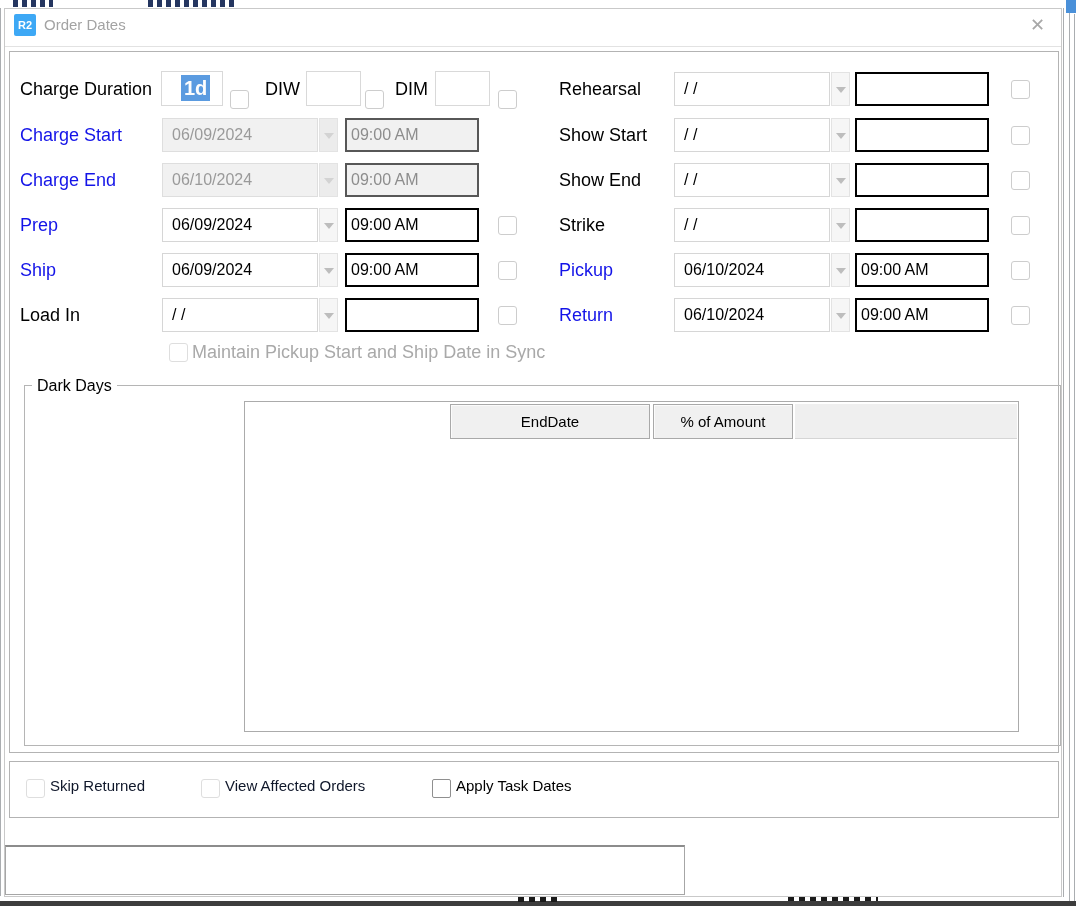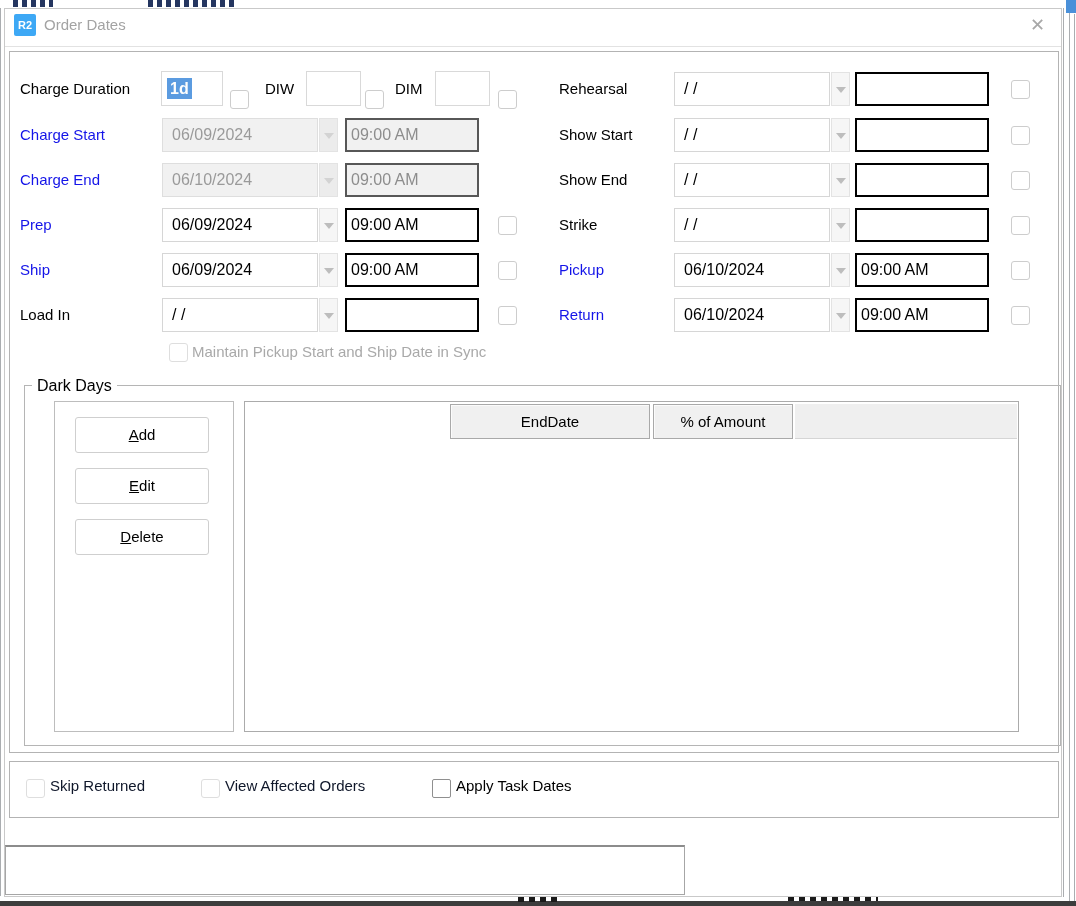--- a/index.html
+++ b/index.html
@@ -18,25 +18,25 @@
   .dialog { position:absolute; left:4px; top:8px; width:1058px; height:889px; background:#fff; border:1px solid #c9c9c9; }
   .titlebar { position:absolute; left:0; top:0; width:100%; height:38px; background:#fff; border-bottom:1px solid #e2e2e2; }
   .app-icon { position:absolute; left:9px; top:5px; width:22px; height:22px; background:#3da8f5; color:#fff;
               font-size:11px; font-weight:bold; text-align:center; line-height:22px; border-radius:2px; }
   .win-title { position:absolute; left:39px; top:7px; font-size:15px; color:#a3a3a3; }
   .close-x { position:absolute; right:16px; top:5px; font-size:18px; color:#a8a8a8; cursor:default; }
 
   
   .main-panel { position:absolute; left:4px; top:42px; width:1050px; height:702px; border:1px solid #b3b3b3; background:#fff; }
 
-  .lbl { position:absolute; font-size:15px; color:#000; line-height:34px; white-space:nowrap; }
+  .lbl { position:absolute; font-size:18px; color:#000; line-height:34px; white-space:nowrap; }
   .lbl.blue { color:#1414e8; }
   .lbl.gray { color:#a9a9a9; }
 
-  .txtbox { position:absolute; height:35px; background:#fff; border:1px solid #d9d9d9; font-size:16px; line-height:33px; padding-left:5px; color:#000; }
+  .txtbox { position:absolute; height:35px; background:#fff; border:1px solid #d9d9d9; font-size:20px; line-height:33px; padding-left:19px; color:#000; }
   .sel { background:#5b9be0; color:#fdfdfd; font-weight:bold; padding:2px 3px; }
 
   .combo { position:absolute; height:34px; }
   .combo .ctext { position:absolute; left:0; top:0; right:20px; height:34px; background:#fff; border:1px solid #d6d6d6; font-size:16px; line-height:32px; padding-left:9px; color:#000; white-space:nowrap; overflow:hidden; }
   .combo .cbtn { position:absolute; right:0; top:0; width:19px; height:34px; background:#f6f6f6; border:1px solid #e3e3e3; }
   .combo .tri { position:absolute; left:4px; top:14px; width:0; height:0; border-left:5px solid transparent; border-right:5px solid transparent; border-top:6px solid #bdbdbd; }
   .combo.disabled .ctext { background:#f1f1f1; color:#9a9a9a; border-color:#dedede; }
   .combo.disabled .cbtn { background:#ececec; border-color:#e3e3e3; }
   .combo.disabled .tri { border-top-color:#d3d3d3; }
 
@@ -213,25 +213,20 @@
       </div>
       <div class="timef" style="left:845px;top:246px;">09:00 AM</div>
       <div class="cb" style="left:1001px;top:254px;"></div>
 
       <div class="cb light" style="left:159px;top:291px;"></div>
       <div class="lbl gray" style="left:182px;top:283px;">Maintain Pickup Start and Ship Date in Sync</div>
 
       <div class="groupbox"></div>
       <div class="group-title">Dark Days</div>
 
-      <div class="btn-panel">
-        <div class="push-btn" style="top:15px;">Add</div>
-        <div class="push-btn" style="top:66px;">Edit</div>
-        <div class="push-btn" style="top:117px;">Delete</div>
-      </div>
 
       <div class="grid">
         <div class="hcell" style="left:205px;width:200px;">EndDate</div>
         <div class="hcell" style="left:408px;width:140px;">% of Amount</div>
         <div class="hfill" style="left:550px;width:222px;"></div>
       </div>
     </div>
 
     <div class="footer-strip">
       <div class="cb light" style="left:16px;top:17px;"></div>

